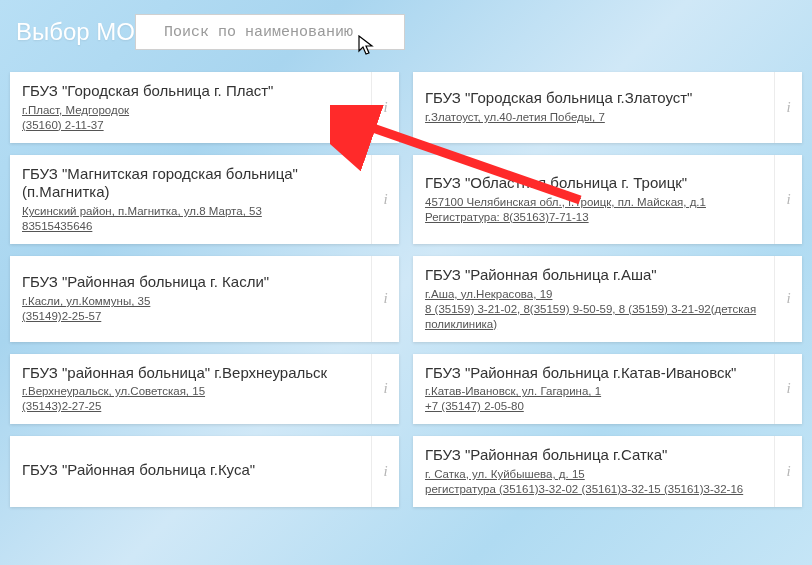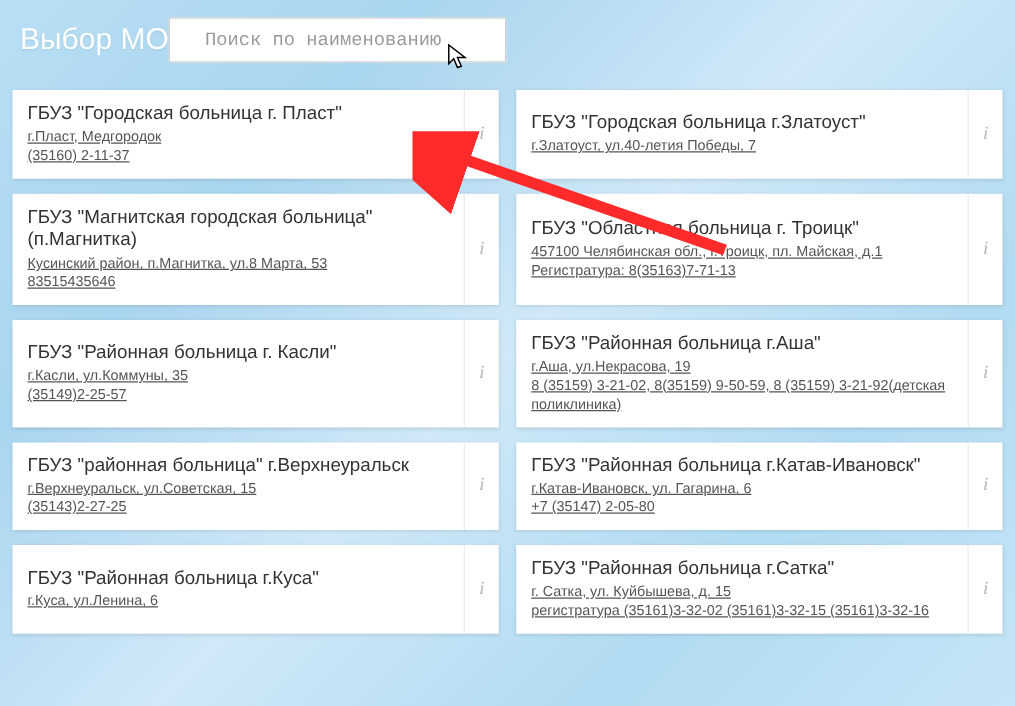--- a/index.html
+++ b/index.html
@@ -161,30 +161,29 @@
         <div class="card-title">ГБУЗ "районная больница" г.Верхнеуральск</div>
         <div class="card-sub">г.Верхнеуральск, ул.Советская, 15</div>
         <div class="card-sub">(35143)2-27-25</div>
       </div>
       <div class="card-info">i</div>
     </div>
 
     <div class="card">
       <div class="card-main">
         <div class="card-title">ГБУЗ "Районная больница г.Катав-Ивановск"</div>
-        <div class="card-sub">г.Катав-Ивановск, ул. Гагарина, 6</div>
+        <div class="card-sub">г.Катав-Ивановск, ул. Гагарина, 1</div>
         <div class="card-sub">+7 (35147) 2-05-80</div>
       </div>
       <div class="card-info">i</div>
     </div>
 
     <div class="card">
       <div class="card-main">
         <div class="card-title">ГБУЗ "Районная больница г.Куса"</div>
-        <div class="card-sub">г.Куса, ул.Ленина, 6</div>
       </div>
       <div class="card-info">i</div>
     </div>
 
     <div class="card">
       <div class="card-main">
         <div class="card-title">ГБУЗ "Районная больница г.Сатка"</div>
         <div class="card-sub">г. Сатка, ул. Куйбышева, д. 15</div>
         <div class="card-sub">регистратура (35161)3-32-02 (35161)3-32-15 (35161)3-32-16</div>
       </div>

